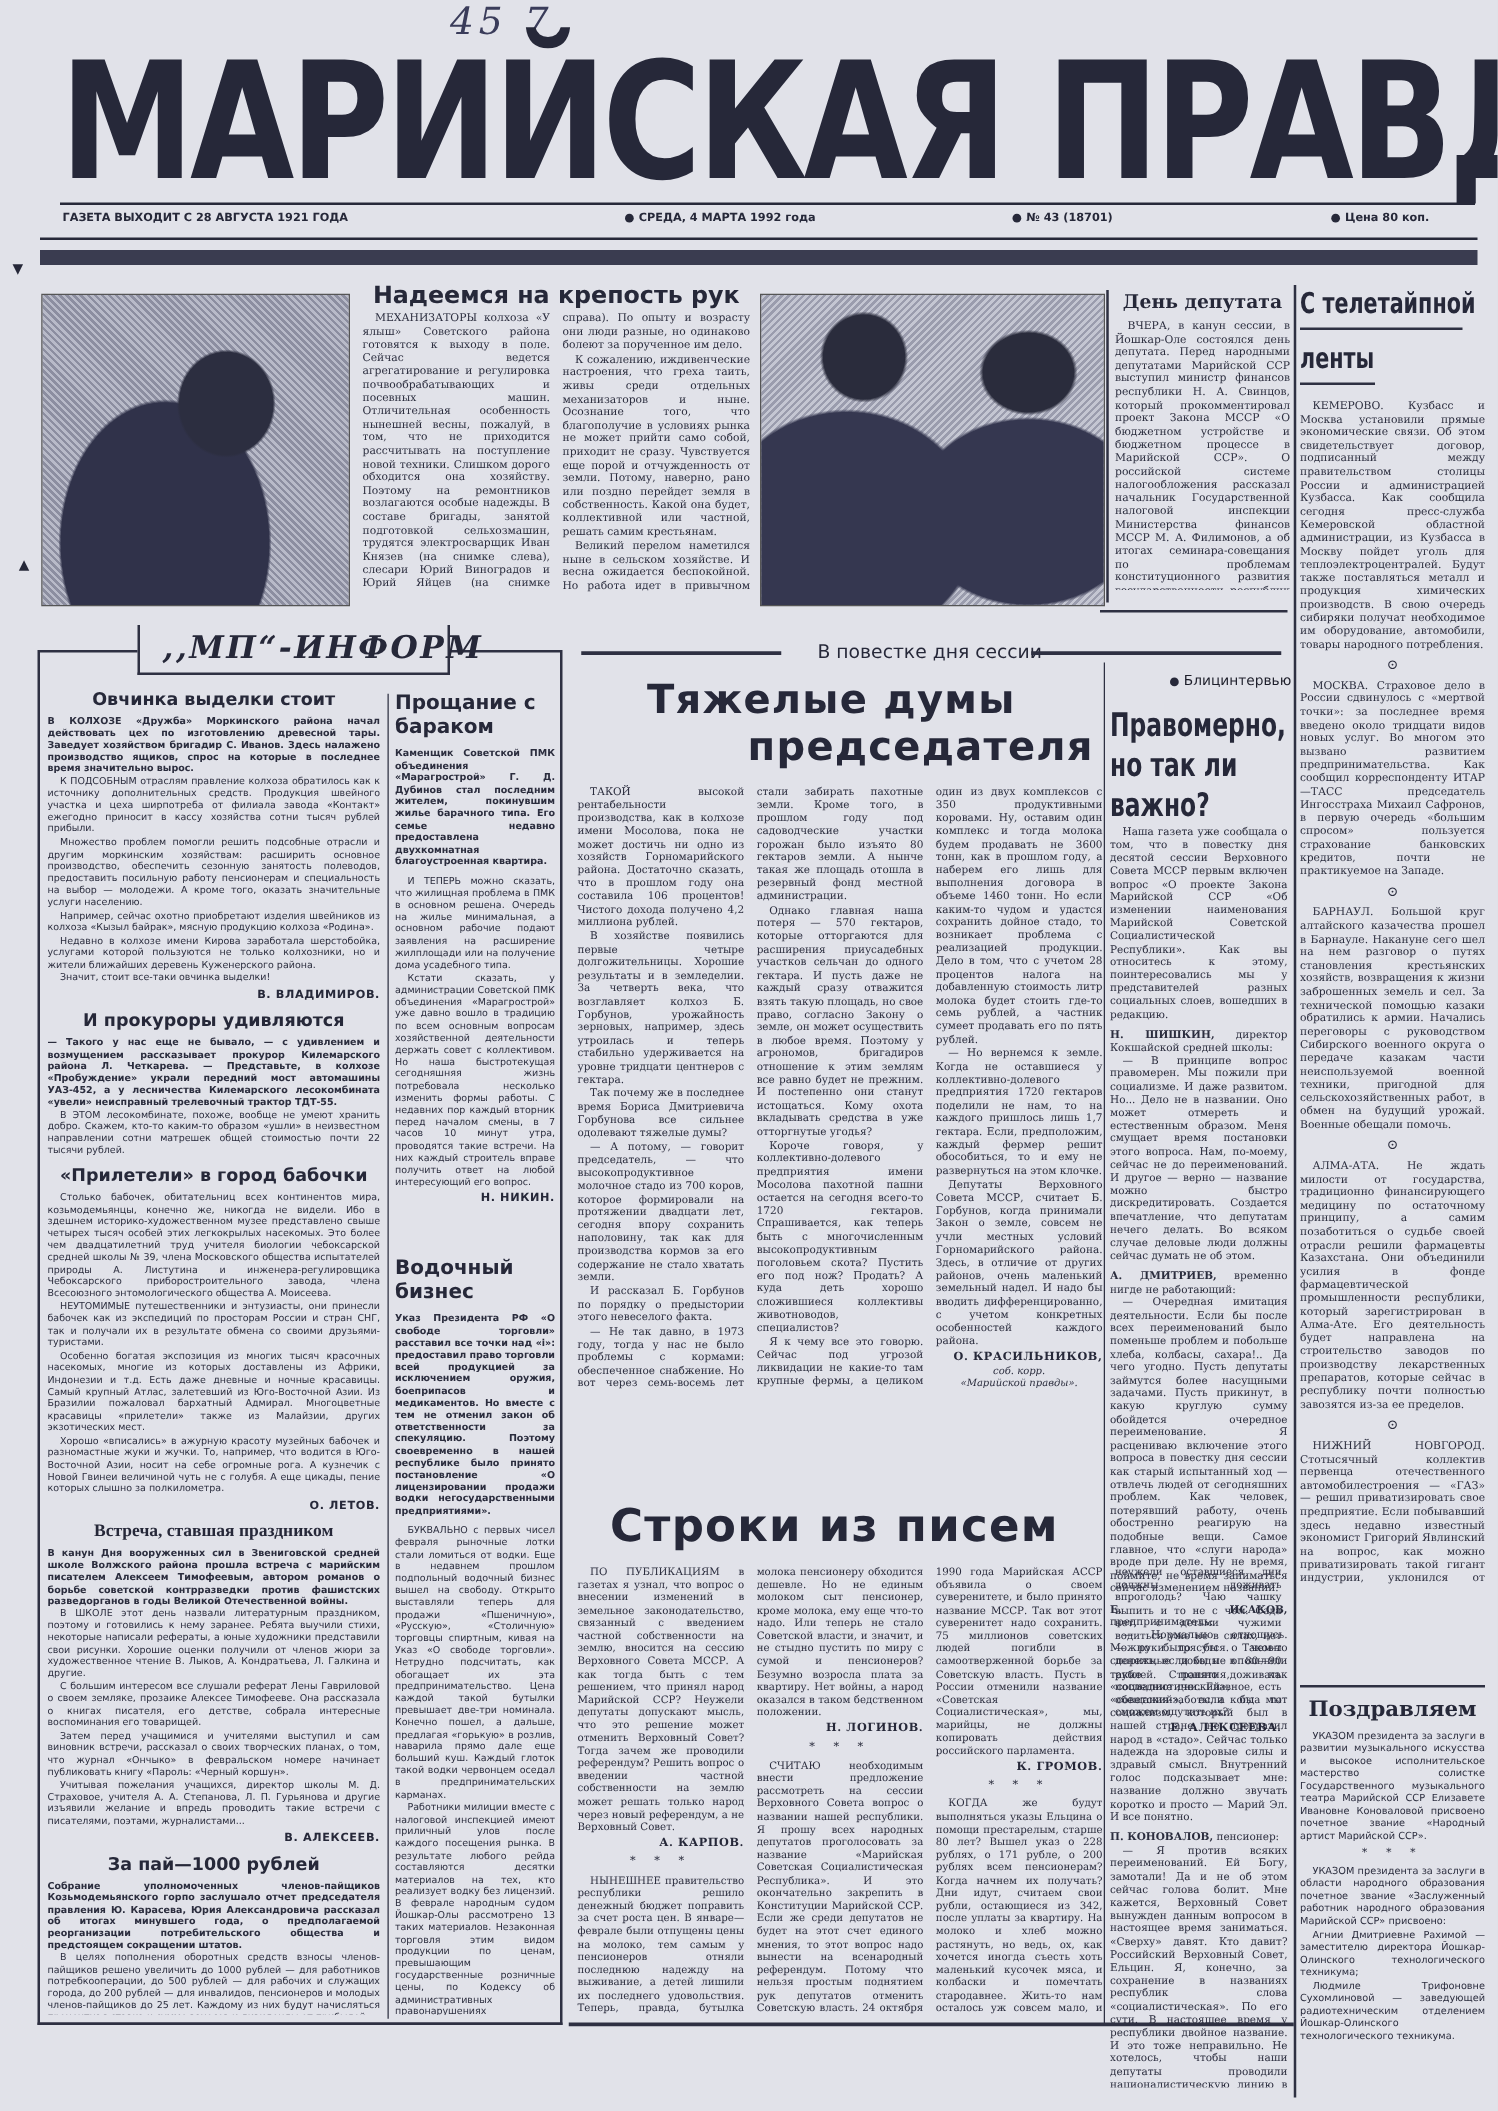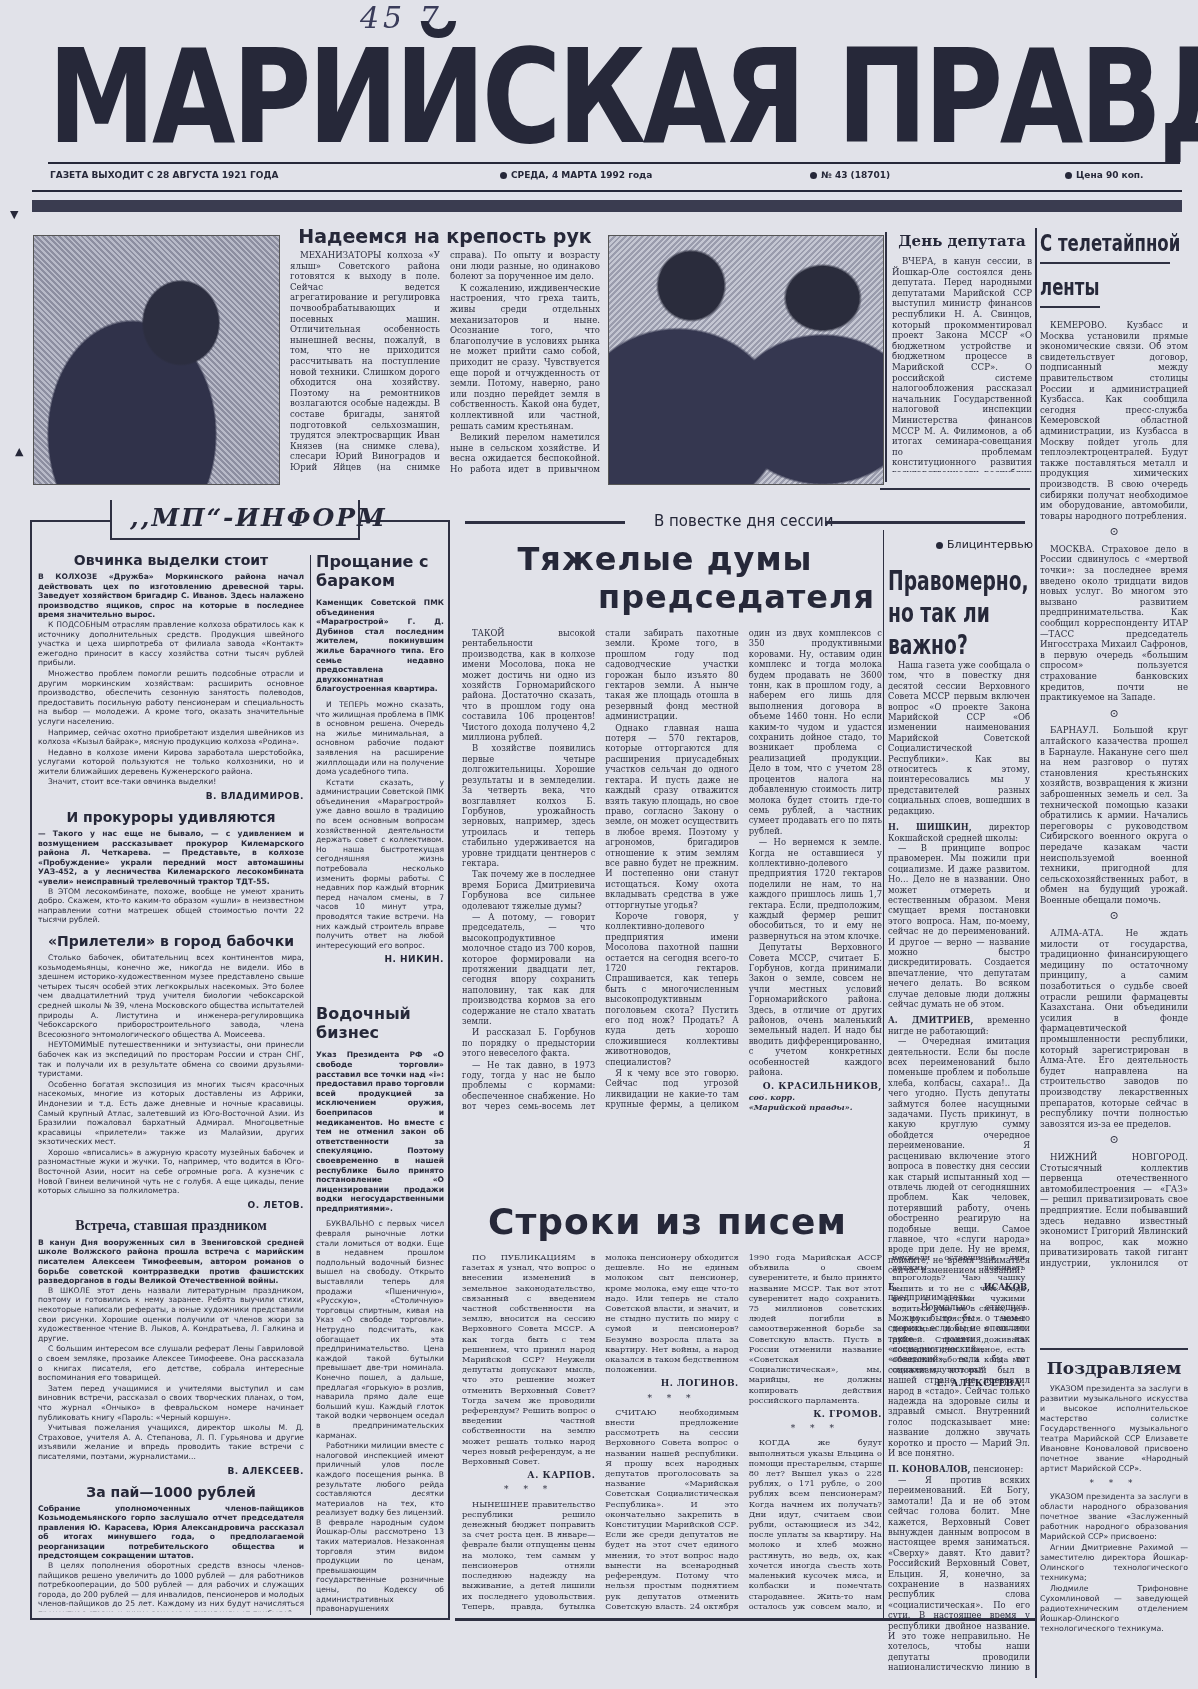--- a/index.html
+++ b/index.html
@@ -63,21 +63,21 @@
     color: #2b2d3e; text-align: justify; hyphens: auto;
   }
   .txt.sans { font-family: "DejaVu Sans", sans-serif; }
   .txt.b { font-weight: bold; }
   .txt p { text-indent: 10px; margin-bottom: 1px; }
   .sig {
     font-family: "DejaVu Serif", serif; font-size: 9px; font-weight: bold;
     text-align: right; color: #262839; margin-top: 4px; letter-spacing: 0.5px;
   }
   .sig.sans { font-family: "DejaVu Sans", sans-serif; }
-  .sig-sub { font-size: 8px; text-align: left; font-weight: bold; font-style: italic; }
+  .sig-sub { font-size: 8px; text-align: center; font-weight: normal; font-style: italic; }
   .cols2 { column-count: 2; column-gap: 10px; }
   .cols3 { column-count: 3; column-gap: 10px; }
   .vline { position: absolute; width: 2px; background: #2e3042; }
   .hline { position: absolute; height: 2px; background: #2e3042; }
   .stars { text-align: center; font-size: 9px; letter-spacing: 6px; margin: 4px 0; }
   .bullet-o { text-align: center; font-size: 11px; margin: 6px 0; }
   .mp-box {
     position: absolute; left: 110px; top: 500px; width: 250px; height: 40px;
     border: 2px solid #2e3042; border-top: none; background: #e1e2e9;
   }
@@ -99,21 +99,21 @@
 
   <div class="handnote">45 7</div>
 
   <div class="masthead">МАРИЙСКАЯ ПРАВДА</div>
 
   <div class="rule" style="left:48px;top:162px;width:1132px;height:2px;"></div>
   <div class="infobar">
     <span style="left:0;">ГАЗЕТА ВЫХОДИТ С 28 АВГУСТА 1921 ГОДА</span>
     <span style="left:450px;"><i class="dot"></i><b>СРЕДА, 4 МАРТА 1992 года</b></span>
     <span style="left:760px;"><i class="dot"></i><b>№ 43 (18701)</b></span>
-    <span style="left:1015px;"><i class="dot"></i><b>Цена 90 коп.</b></span>
+    <span style="left:1015px;"><i class="dot"></i><b>Цена 80 коп.</b></span>
   </div>
   <div class="rule" style="left:32px;top:190px;width:1150px;height:2px;"></div>
   <div class="rule" style="left:32px;top:200px;width:1150px;height:12px;background:#3a3c50;"></div>
 
   <span class="margin-mark" style="left:10px;top:208px;">▼</span>
   <span class="margin-mark" style="left:15px;top:445px;">▲</span>
 
   <div class="photo" style="left:33px;top:235px;width:247px;height:250px;"></div>
 
   <div class="block" style="left:290px;top:225px;width:310px;">

